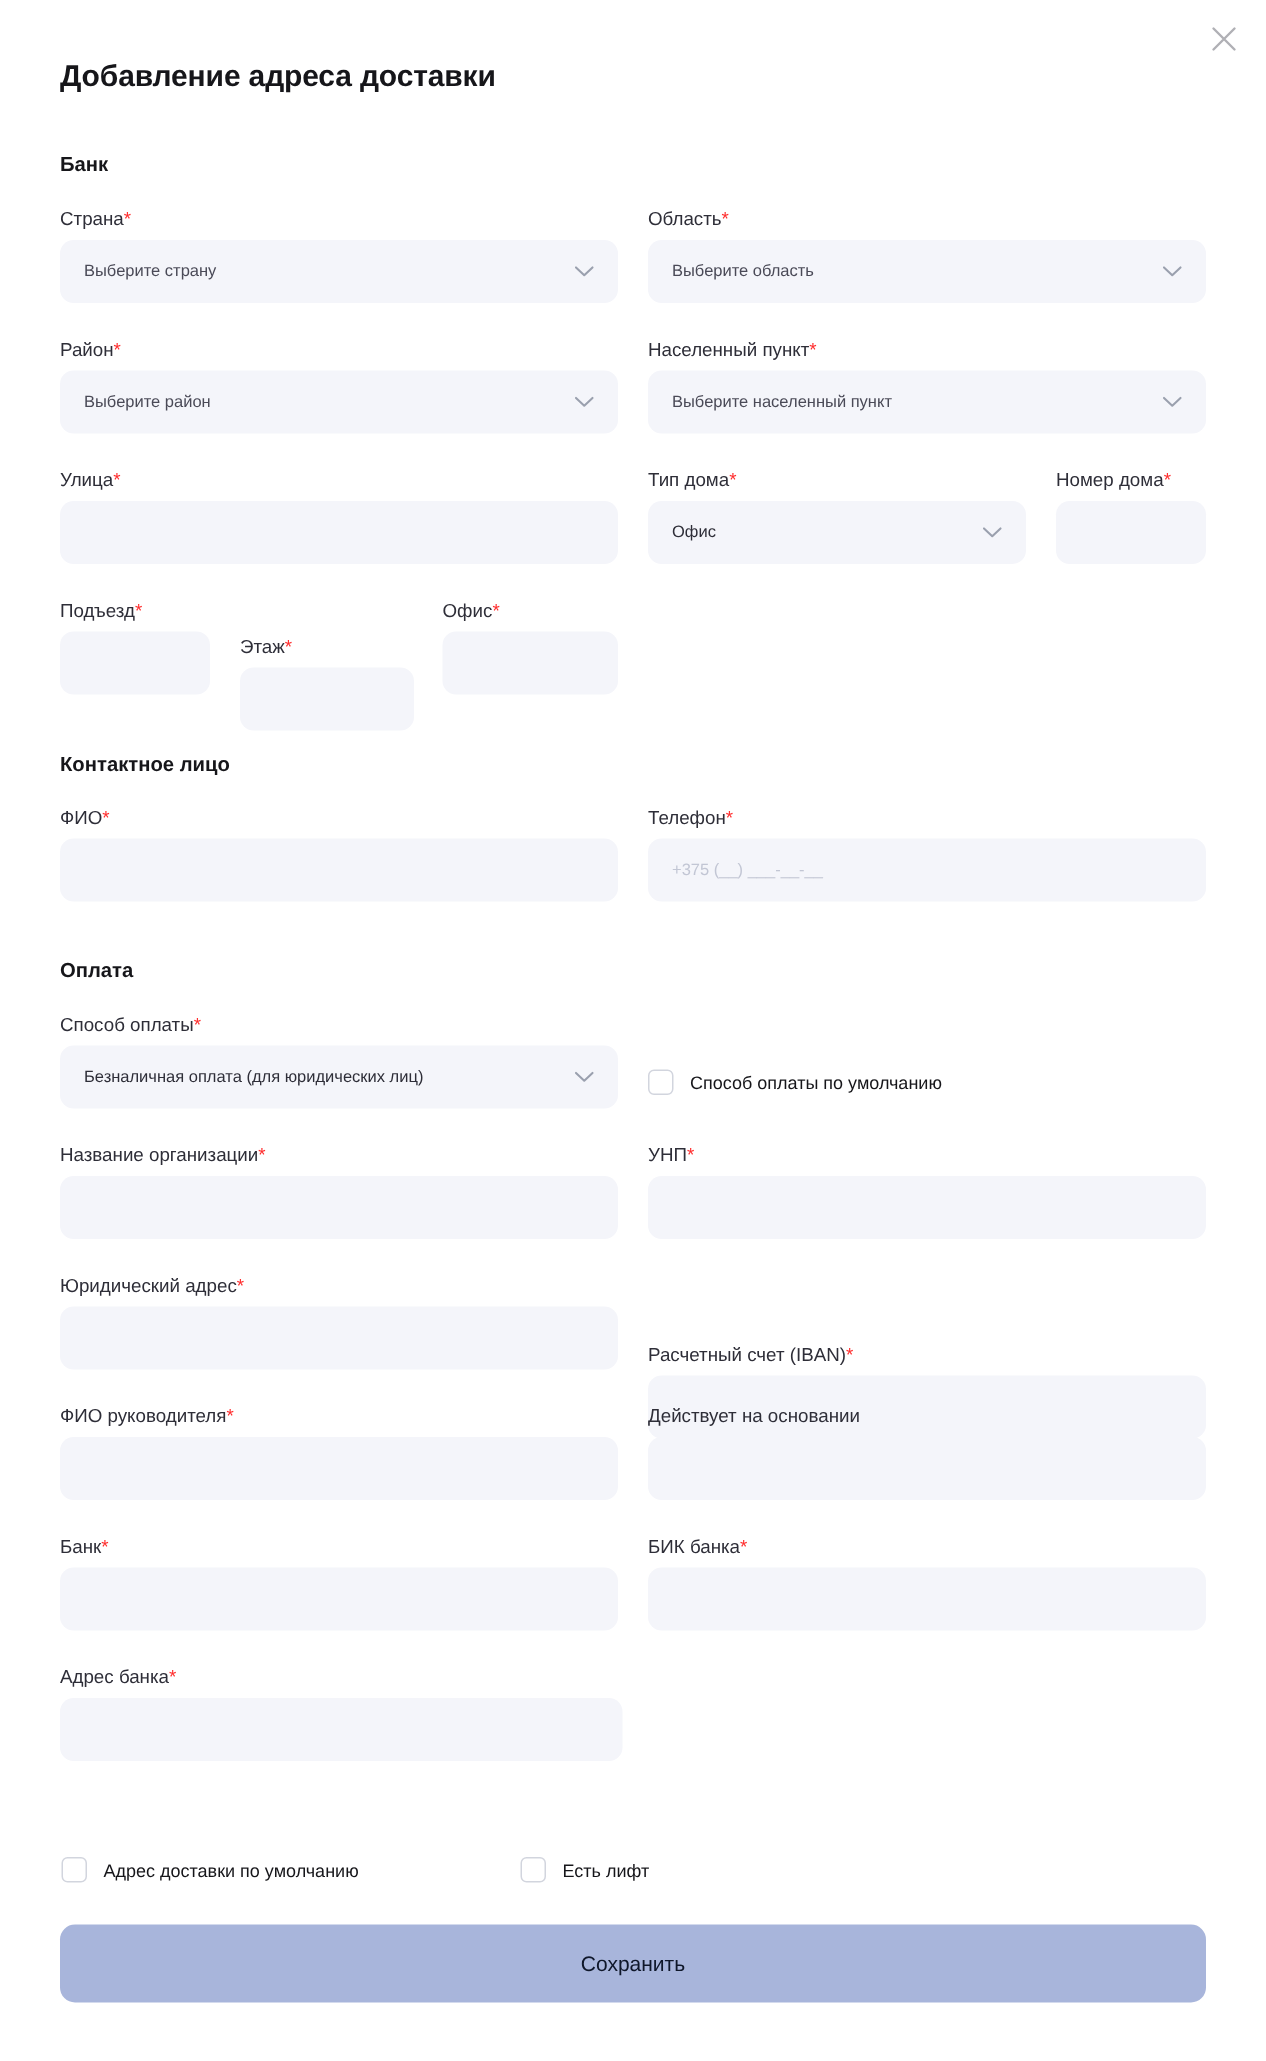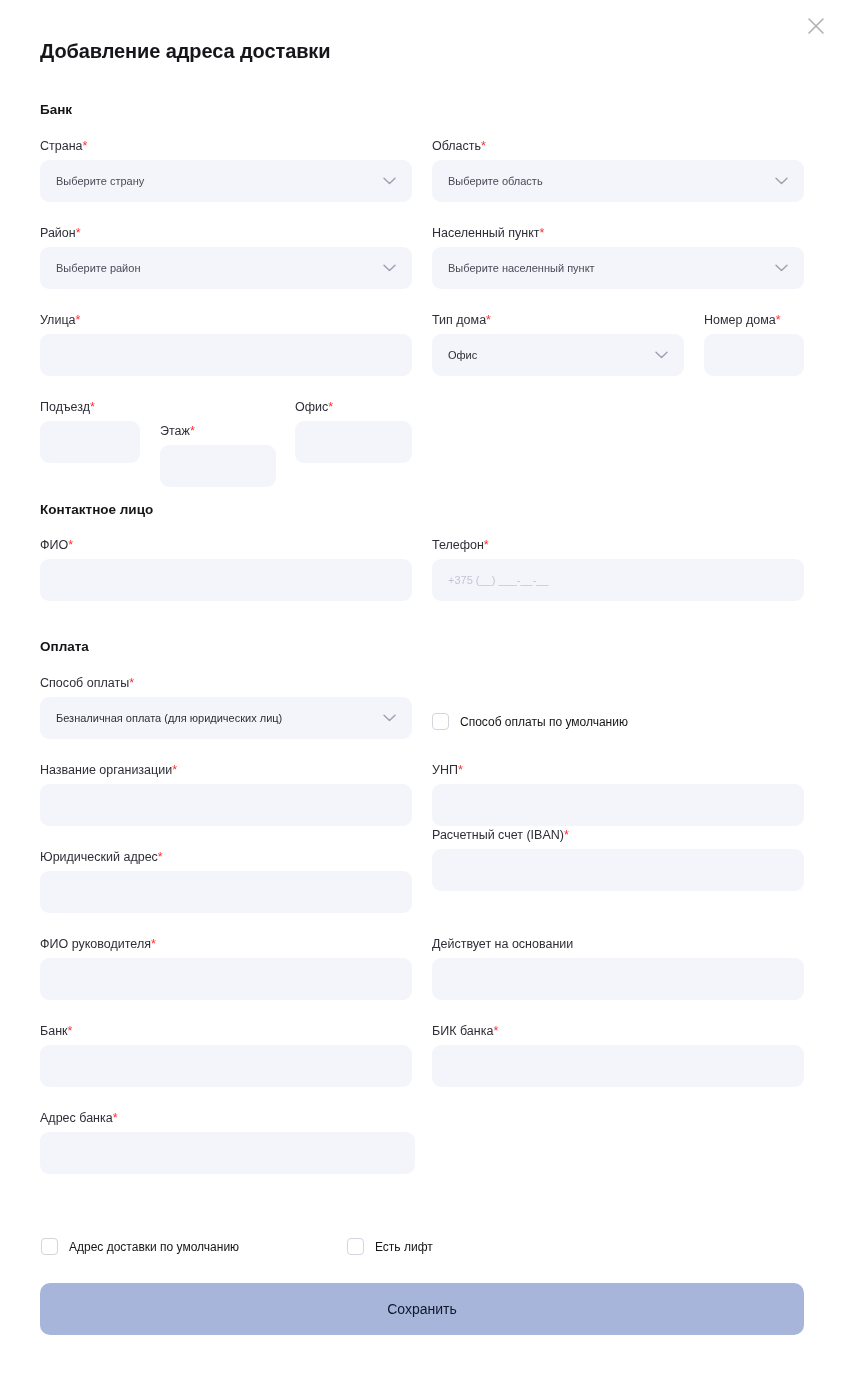--- a/index.html
+++ b/index.html
@@ -282,21 +282,21 @@
   <div class="field" style="left:432px; top:763px; width:372px;">
     <label class="field-label"><span>УНП</span><span class="req">*</span></label>
     <input class="control" type="text" placeholder="" style="">
   </div>
 
   <div class="field" style="left:40px; top:850px; width:372px;">
     <label class="field-label"><span>Юридический адрес</span><span class="req">*</span></label>
     <input class="control" type="text" placeholder="" style="">
   </div>
 
-  <div class="field" style="left:432px; top:828px; width:372px;">
+  <div class="field" style="left:432px; top:896px; width:372px;">
     <label class="field-label"><span>Расчетный счет (IBAN)</span><span class="req">*</span></label>
     <input class="control" type="text" placeholder="" style="">
   </div>
 
   <div class="field" style="left:40px; top:937px; width:372px;">
     <label class="field-label"><span>ФИО руководителя</span><span class="req">*</span></label>
     <input class="control" type="text" placeholder="" style="">
   </div>
 
   <div class="field" style="left:432px; top:937px; width:372px;">

